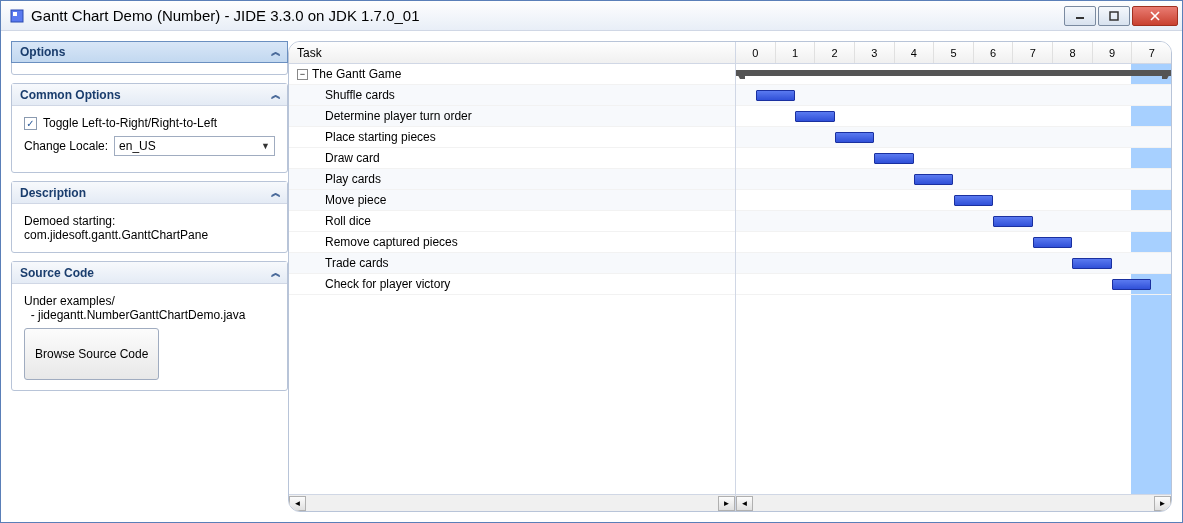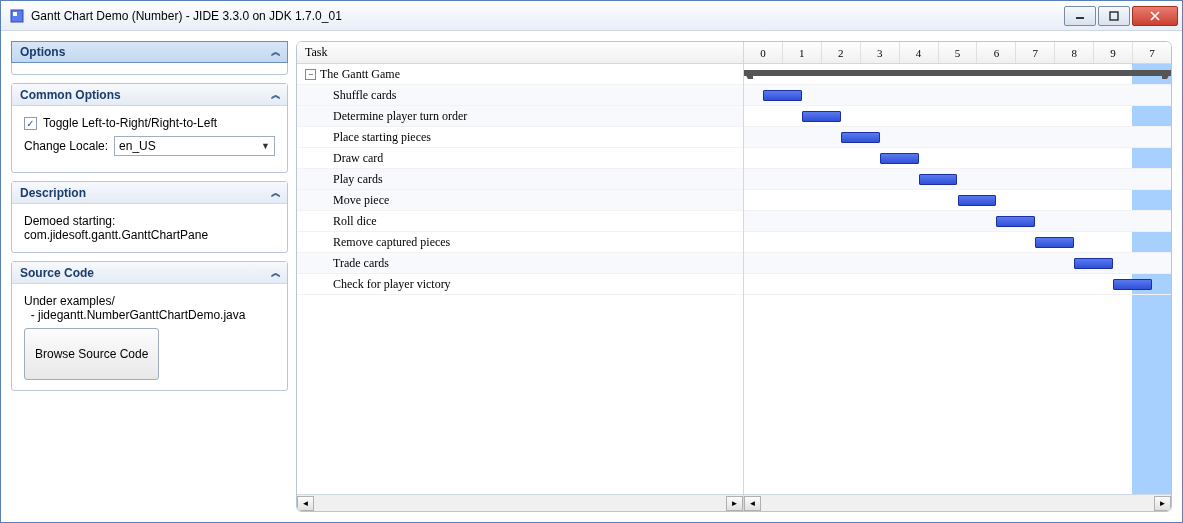--- a/index.html
+++ b/index.html
@@ -2,41 +2,41 @@
 <html><head>
 <meta charset="utf-8">
 <style>
 * { box-sizing: border-box; margin: 0; padding: 0; }
 body { font-family: "Segoe UI", Tahoma, sans-serif; font-size: 12px; background: #fff; overflow: hidden; }
 
 .window { width: 1183px; height: 523px; border: 1px solid #5a7fb8; background: #fff; display: flex; flex-direction: column; box-shadow: 0 0 8px rgba(0,0,0,0.2); }
 
 .titlebar { height: 30px; background: linear-gradient(to bottom, #fefefe, #e8eef7); display: flex; align-items: center; padding: 0 2px; border-bottom: 1px solid #d0d7e5; }
 .titlebar .icon { width: 16px; height: 16px; margin: 0 6px; display: flex; align-items: center; justify-content: center; }
-.titlebar .title { flex: 1; font-size: 12px; color: #000; }
+.titlebar .title { flex: 1; font-size: 15px; color: #000; }
 .win-controls { display: flex; gap: 0; margin-right: 2px; }
 .win-btn { width: 32px; height: 20px; border: 1px solid #7a8aa0; background: linear-gradient(to bottom, #f5f8fc, #d8e2ef); border-radius: 2px; display: flex; align-items: center; justify-content: center; margin-left: 2px; font-size: 10px; cursor: default; }
 .win-btn.close { background: linear-gradient(to bottom, #e97c72, #c94130); color: #fff; border-color: #a03020; width: 46px; }
 .win-btn svg { display: block; }
 
-.content { flex: 1; display: flex; padding: 10px; gap: 8px; background: #fff; }
+.content { flex: 1; display: flex; padding: 10px; background: #fff; }
 
 .sidebar { width: 277px; display: flex; flex-direction: column; gap: 8px; }
 .panel { border: 1px solid #b8c4d8; border-radius: 3px; background: #fff; }
 .panel-header { height: 22px; background: linear-gradient(to bottom, #f7f9fc, #e4ebf5); display: flex; align-items: center; padding: 0 8px; font-weight: bold; color: #1a3d6d; border-bottom: 1px solid #d0d7e5; cursor: default; }
 .panel-header.selected { background: linear-gradient(to bottom, #d8e6f7, #c2d8f0); border: 1px solid #6a8fc0; margin: -1px; }
 .panel-header .chev { margin-left: auto; color: #4a6a9a; font-size: 10px; letter-spacing: -2px; }
 .panel-body { padding: 10px 12px; color: #000; }
 .panel-body .row { display: flex; align-items: center; margin-bottom: 6px; gap: 6px; }
 .checkbox { width: 13px; height: 13px; border: 1px solid #8a9ab0; background: #fff; display: inline-flex; align-items: center; justify-content: center; font-size: 10px; color: #2a5a9a; }
 .combo { flex: 1; height: 20px; border: 1px solid #a0acc0; background: #fff; display: flex; align-items: center; padding: 0 4px; }
 .combo .arrow { margin-left: auto; font-size: 9px; color: #333; }
 .button { border: 1px solid #a0acc0; background: linear-gradient(to bottom, #fcfcfc, #e8e8e8); padding: 18px 10px; border-radius: 3px; cursor: default; display: inline-block; }
 
-.gantt-area { flex: 1; display: flex; border: 1px solid #b8c4d8; border-radius: 6px; overflow: hidden; background: #fff; font-family: Liberation Serif, serif; }
+.gantt-area { flex: 1; display: flex; border: 1px solid #b8c4d8; border-radius: 12px; overflow: hidden; background: #fff; }
 .task-col { width: 447px; border-right: 1px solid #d0d7e5; display: flex; flex-direction: column; }
 .task-header { height: 22px; border-bottom: 1px solid #d0d7e5; display: flex; align-items: center; padding: 0 8px; background: linear-gradient(to bottom, #fefefe, #f0f0f0); }
 .task-list { flex: 1; overflow: auto; }
 .task-row { height: 21px; display: flex; align-items: center; padding: 0 8px; border-bottom: 1px solid #f2f2f2; }
 .task-row.alt { background: #f7f9fc; }
 .tree-toggle { width: 11px; height: 11px; border: 1px solid #888; display: inline-flex; align-items: center; justify-content: center; font-size: 9px; line-height: 1; margin-right: 4px; cursor: default; background: #fff; }
 .indent { display: inline-block; width: 28px; }
 .hscroll { height: 17px; border-top: 1px solid #d0d7e5; background: #f0f0f0; display: flex; align-items: center; }
 .hscroll .arrow-btn { width: 17px; height: 15px; border: 1px solid #b0b0b0; background: linear-gradient(to bottom, #fcfcfc, #e0e0e0); display: flex; align-items: center; justify-content: center; font-size: 8px; }
 .hscroll .track { flex: 1; }

